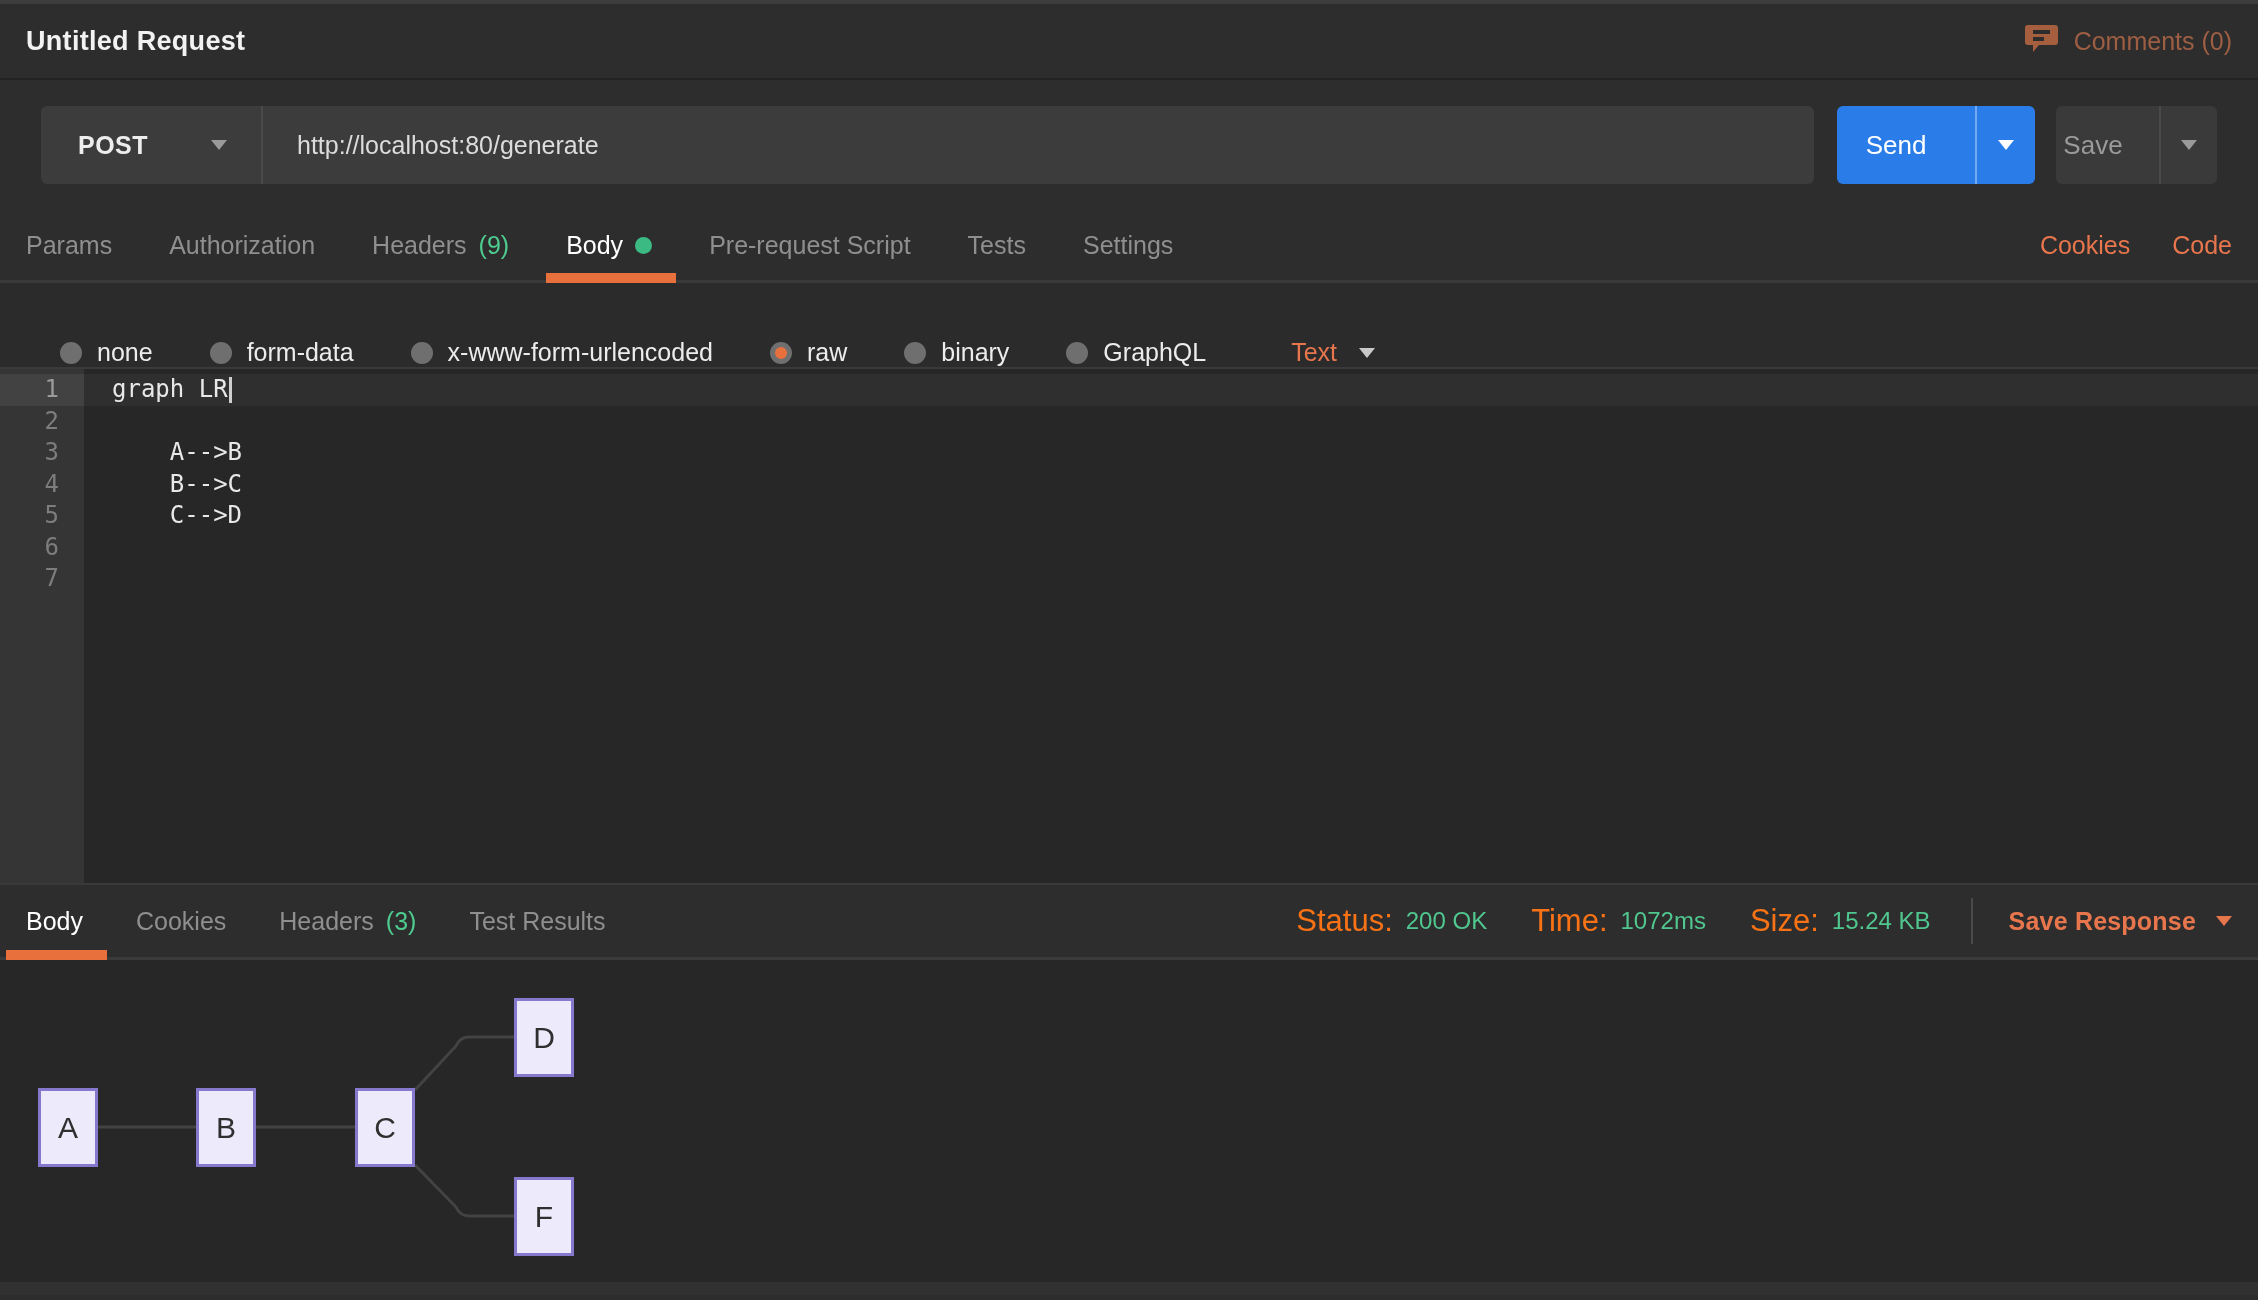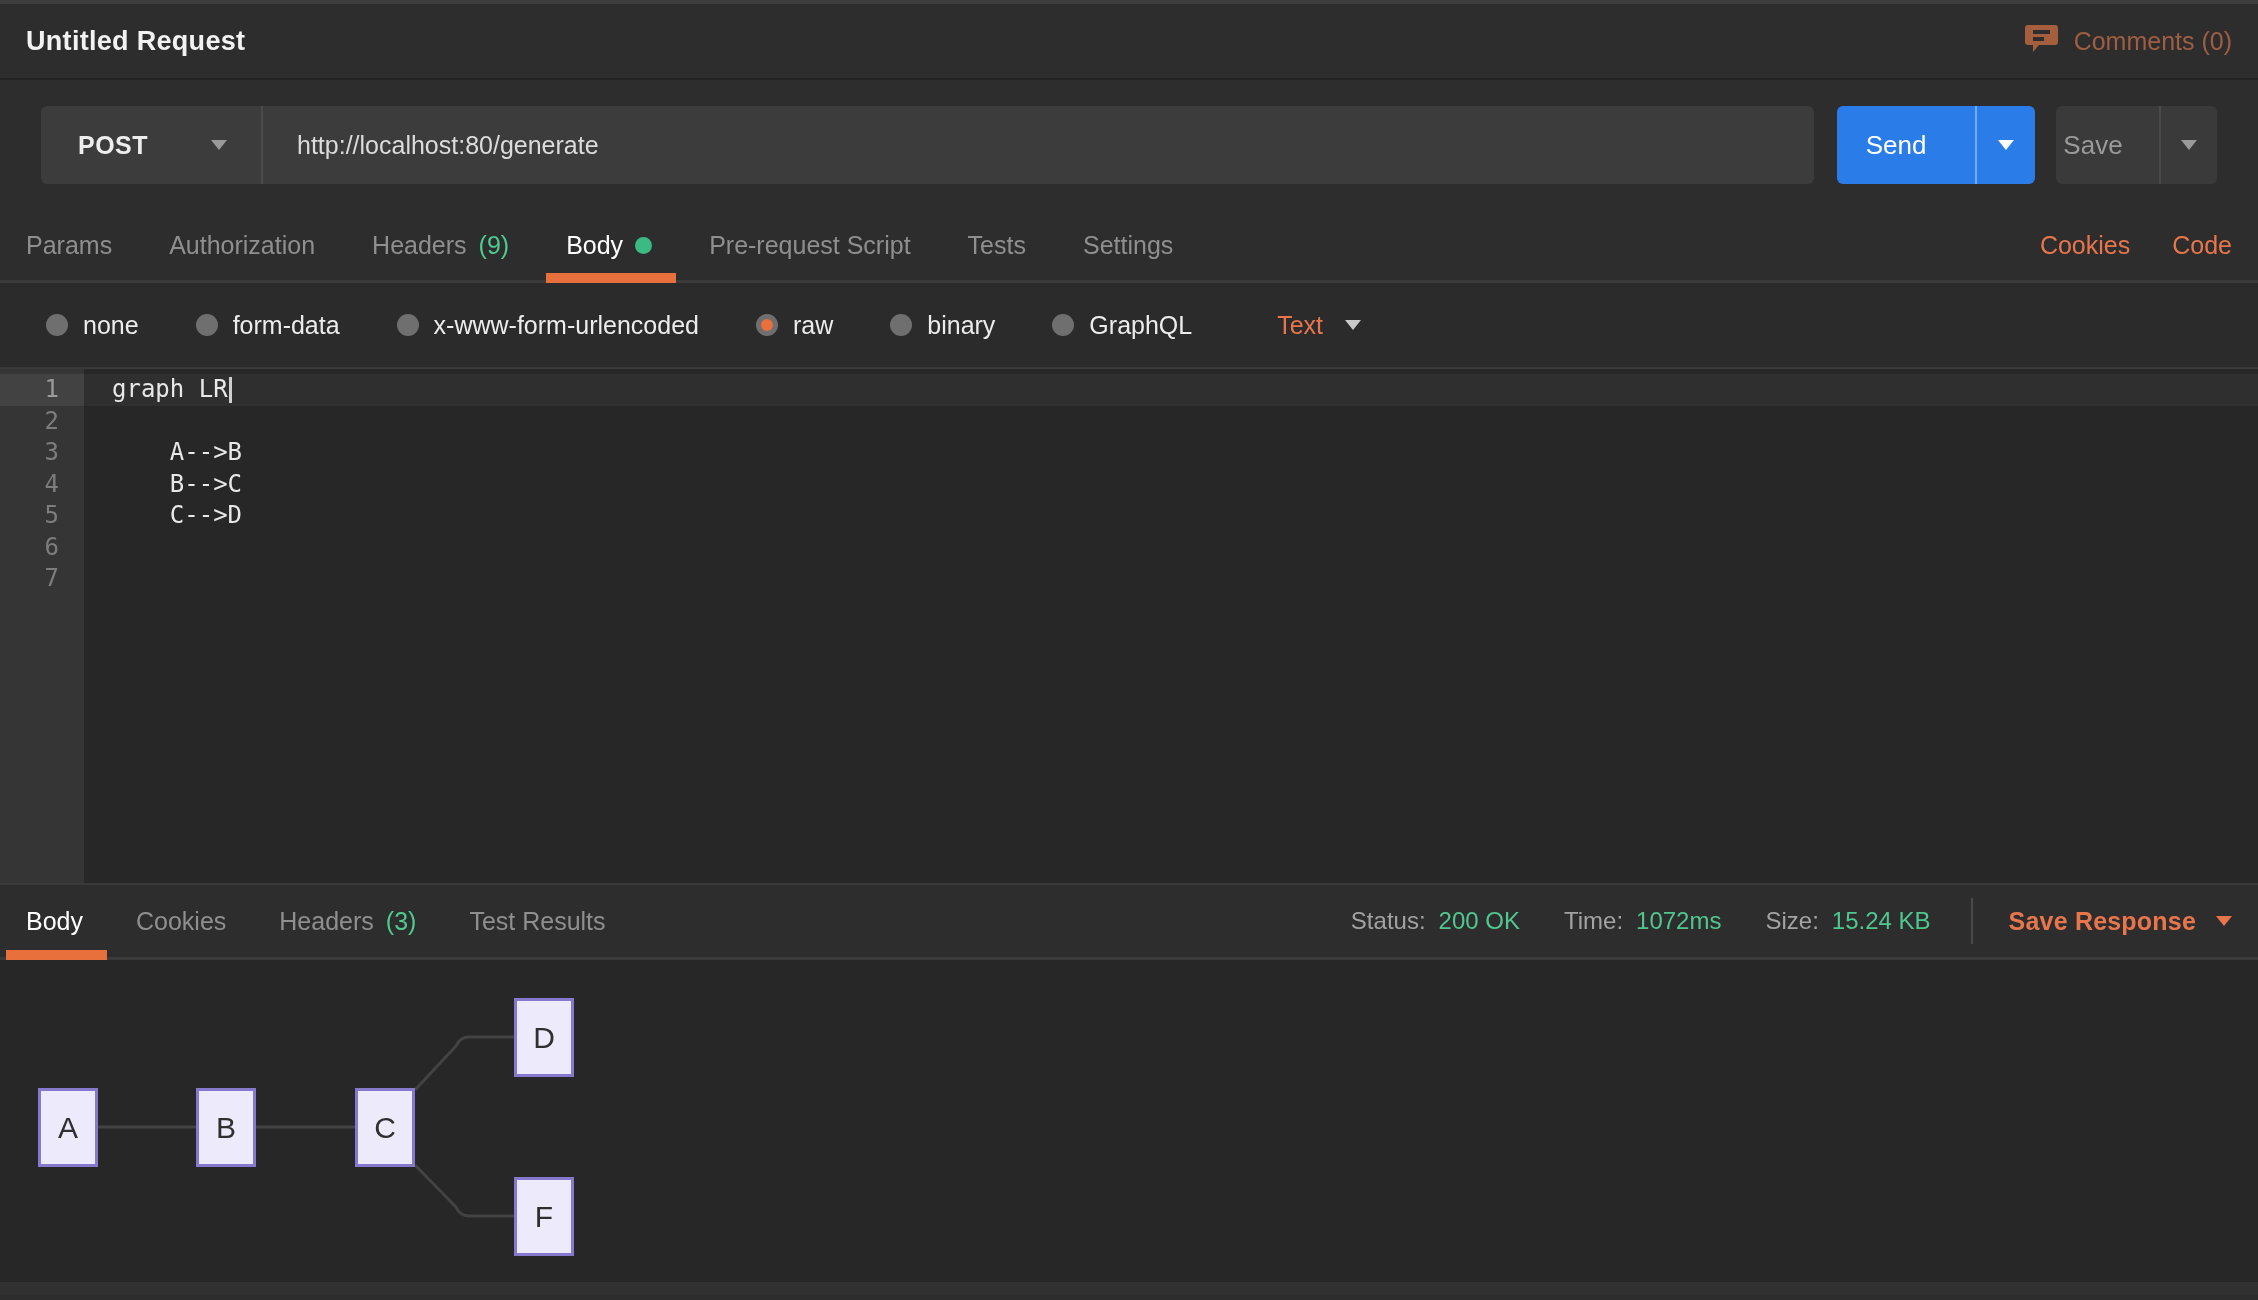--- a/index.html
+++ b/index.html
@@ -53,21 +53,21 @@
          font-size:25px; color:#8f8f8f; cursor:pointer; white-space:nowrap; }
   .tab .badge { color:#4ecb8f; }
   .tab.active { color:#fff; }
   .tab.active::after { content:""; position:absolute; left:-20px; right:-24px; bottom:-3px;
                        height:10px; background:#e8703d; }
   .green-dot { width:17px; height:17px; border-radius:50%; background:#3cba83; }
   .tabs-right { display:flex; align-items:center; gap:42px; }
   .link-orange { font-size:25px; color:#e8764d; cursor:pointer; }
 
   
-  .radio-row { height:86px; display:flex; align-items:center; padding:0 46px; gap:57px;
+  .radio-row { height:86px; display:flex; align-items:flex-end; padding:0 60px; gap:57px;
                background:#2b2b2b; border-bottom:2px solid #3a3a3a; }
   .radio-item { display:flex; align-items:center; gap:15px; cursor:pointer; }
   .radio-dot { width:22px; height:22px; border-radius:50%; background:#6f6f6f; }
   .radio-item.selected .radio-dot { border:5px solid #6f6f6f; background:#e8703d; }
   .radio-label { font-size:25px; color:#ececec; }
   .format-dd { display:flex; align-items:center; gap:22px; margin-left:28px; cursor:pointer; }
   .format-label { font-size:25px; color:#e8764d; }
   .format-dd .caret-down { border-top-color:#c9c9c9; }
 
   
@@ -83,21 +83,21 @@
   .cursor { display:inline-block; width:3px; height:26px; background:#cfcfcf;
             vertical-align:middle; margin-left:1px; }
 
   
   .resp-bar { height:77px; display:flex; align-items:center; justify-content:space-between;
               padding:0 26px; background:#2d2d2d; border-top:2px solid #3a3a3a;
               border-bottom:3px solid #3a3a3a; }
   .resp-tabs { display:flex; align-items:center; gap:53px; height:100%; }
   .resp-right { display:flex; align-items:center; }
   .stat-pair { display:flex; align-items:center; gap:13px; margin-left:44px; white-space:nowrap; }
-  .stat-label { font-size:24px; color:#a3a3a3; }
+  .stat-label { font-size:31px; color:#f97316; }
   .stat-value { font-size:24px; color:#50c78f; }
   .v-divider { width:2px; height:46px; background:#4a4a4a; margin:0 36px 0 40px; }
   .save-response { display:flex; align-items:center; gap:20px; cursor:pointer; }
   .save-response-label { font-size:25px; font-weight:700; color:#e8764d; letter-spacing:.2px; }
 
   
   .resp-view { position:relative; height:335px; background:#272727; }
   .edge-svg { position:absolute; left:0; top:0; }
   .gnode { position:absolute; width:60px; height:79px; background:#eceafb;
            border:3px solid #8678cc; display:flex; align-items:center; justify-content:center;

